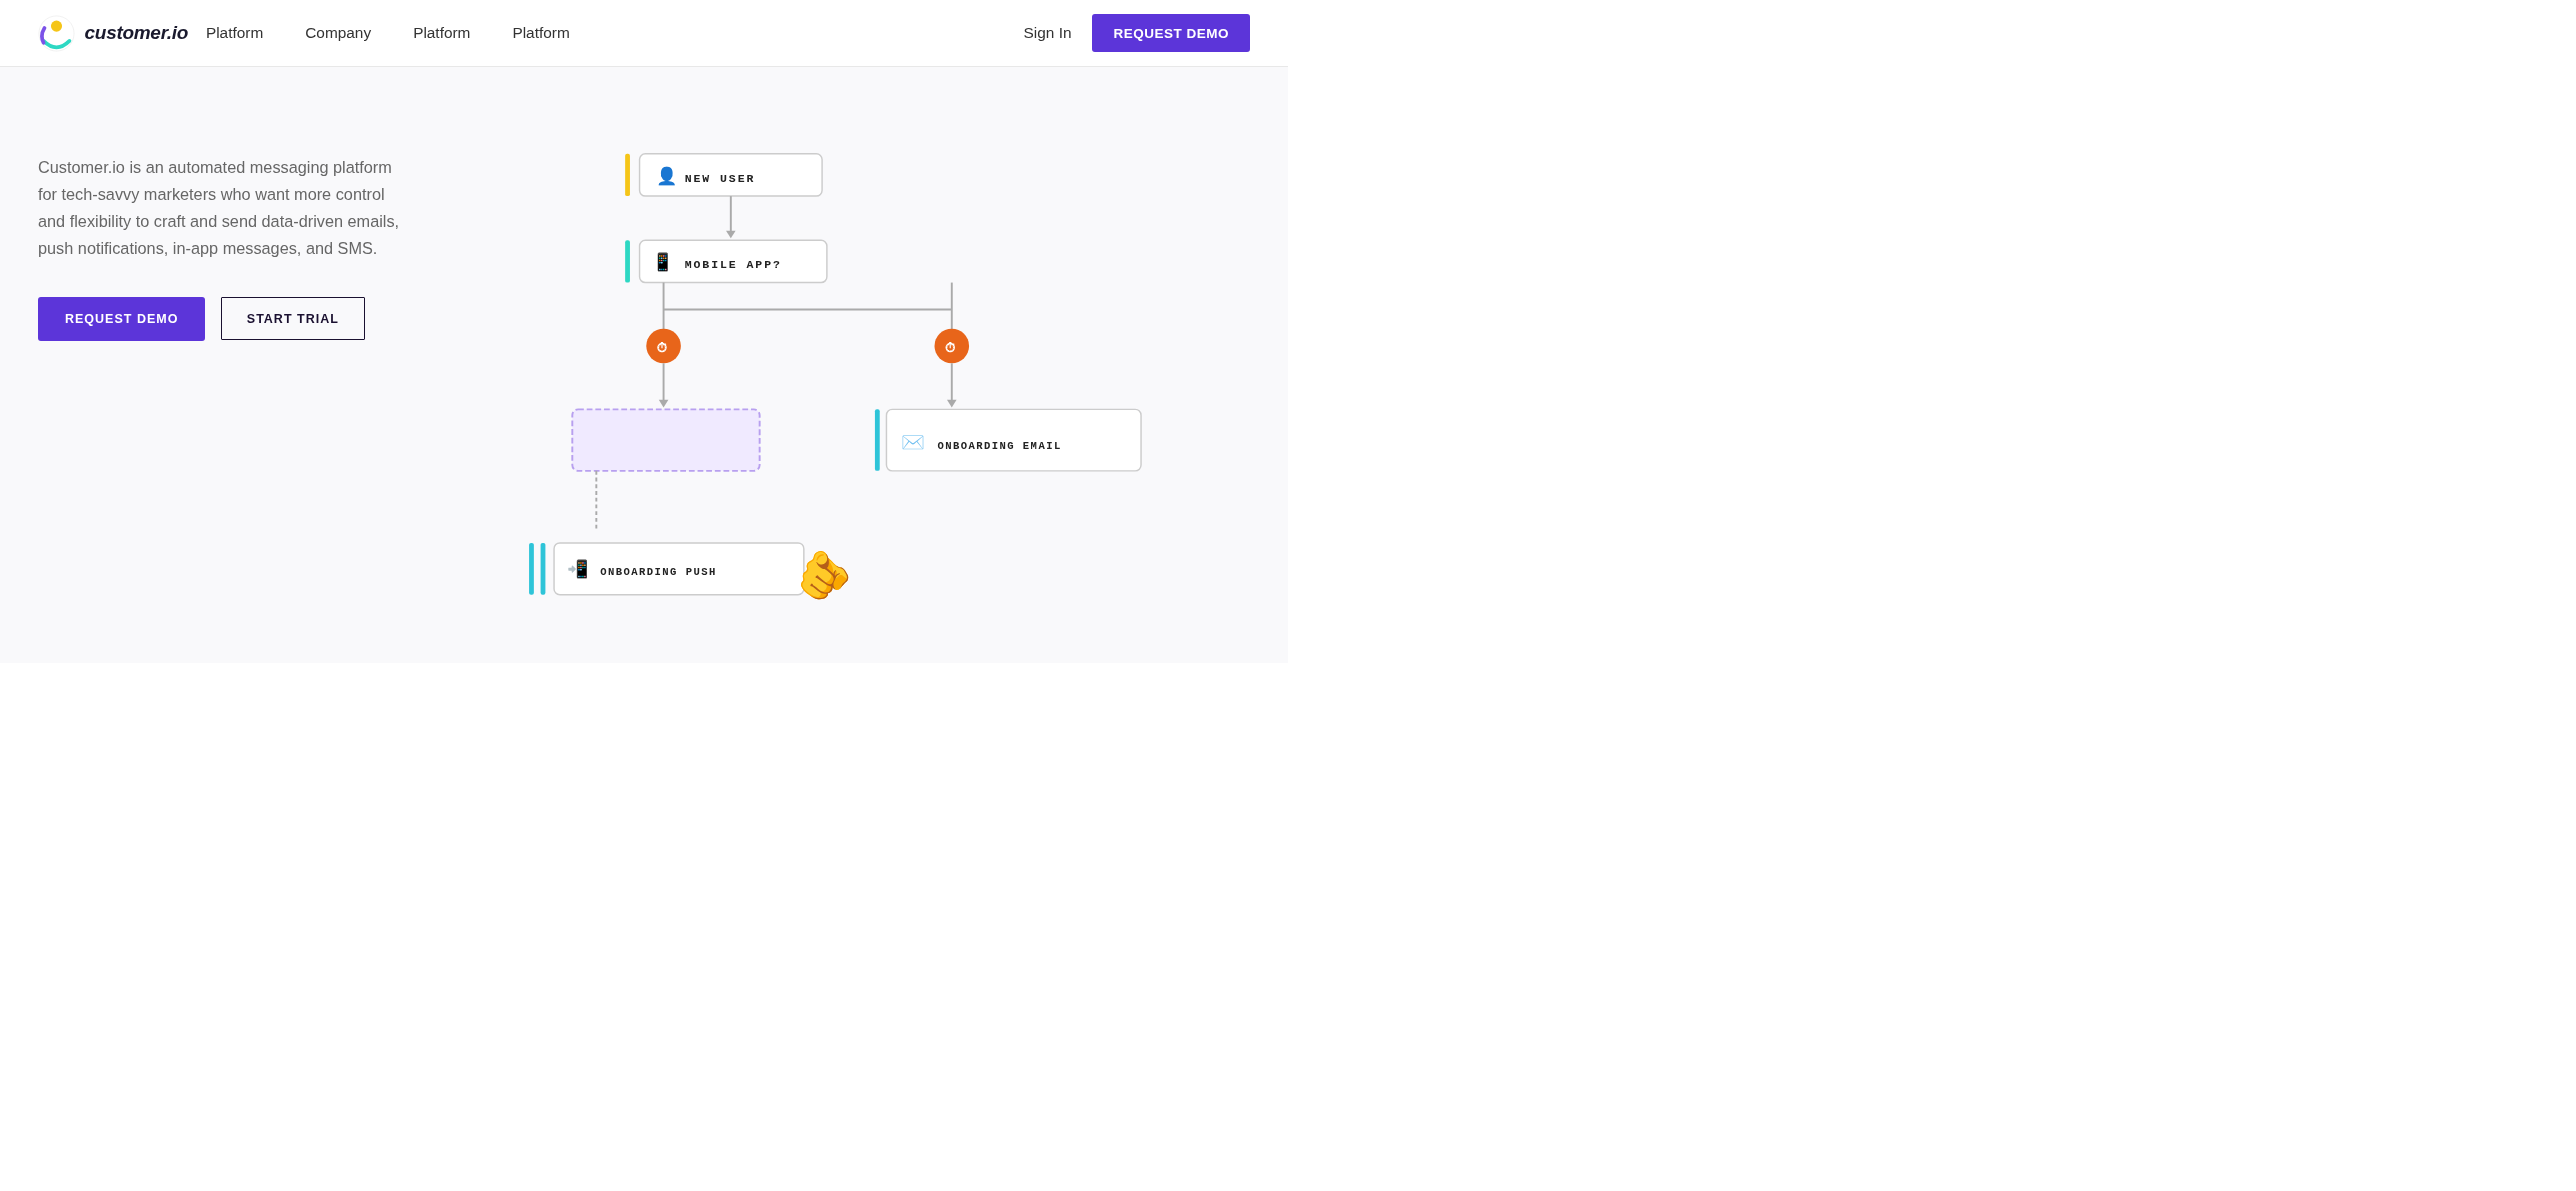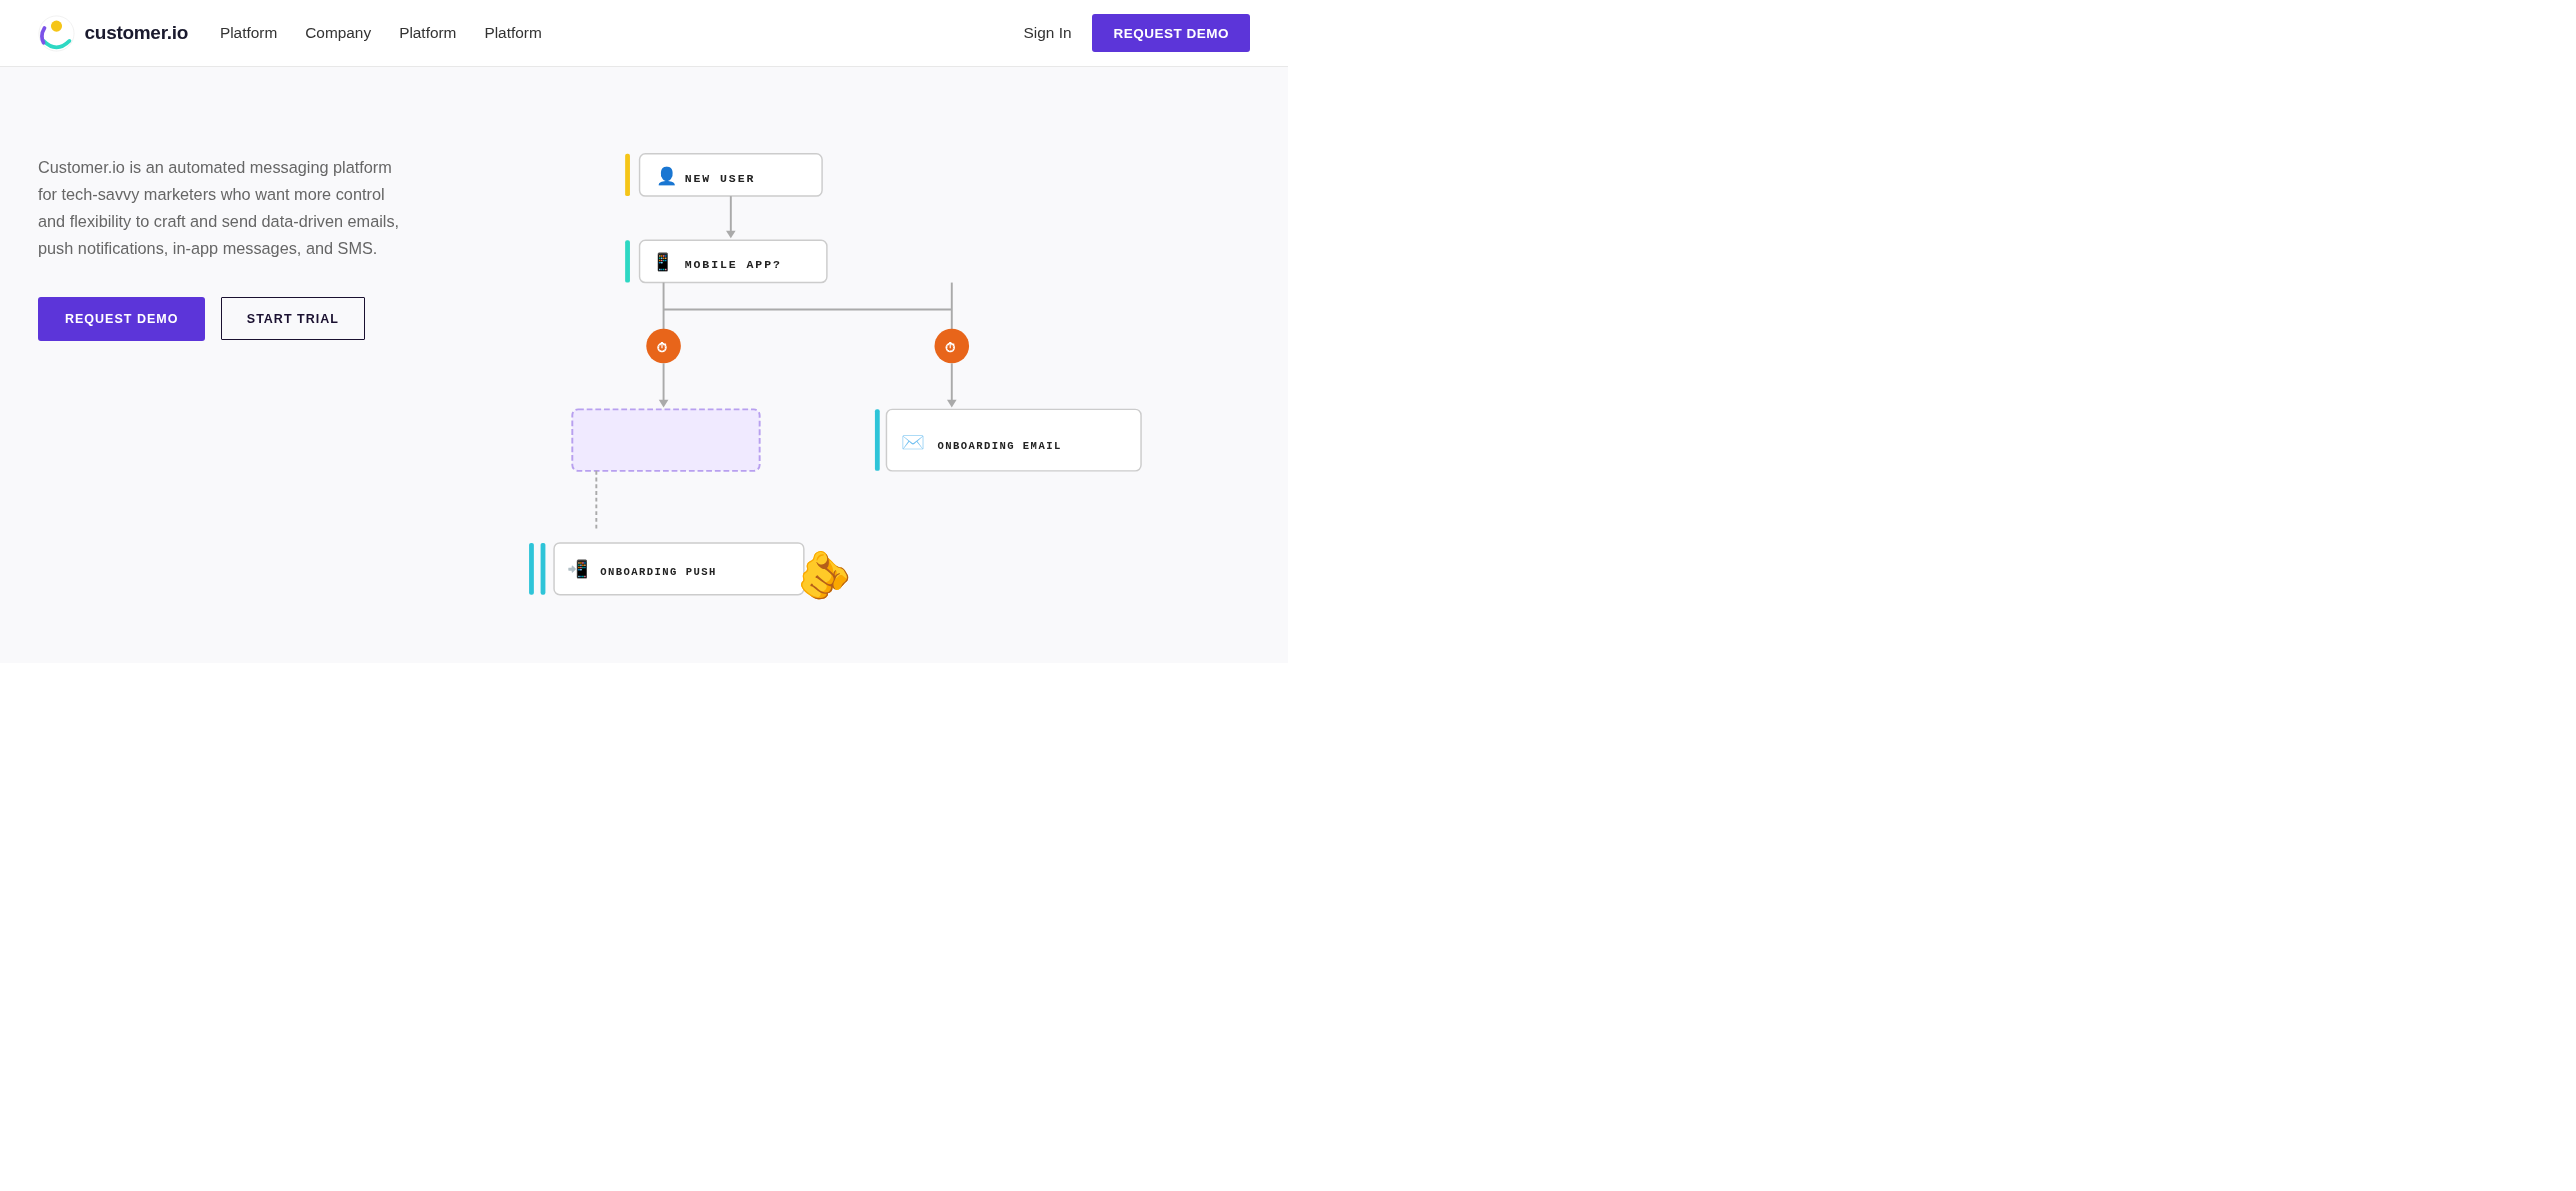--- a/index.html
+++ b/index.html
@@ -18,36 +18,37 @@
       padding: 0 38px;
       height: 67px;
       border-bottom: 1px solid #e8e8e8;
       position: relative;
       z-index: 10;
     }
     .logo-wrap {
       display: flex;
       align-items: center;
       gap: 9.6px;
-      margin-right: 32px;
+      margin-right: 18px;
+      font-style: italic;
     }
     .logo-icon {
       width: 37px;
       height: 37px;
     }
     .logo-text {
       font-size: 19px;
       font-weight: 600;
       color: #1a1a2e;
       letter-spacing: -0.3px;
     }
     .nav-links {
       display: flex;
       align-items: center;
-      gap: 28px;
+      gap: 42px;
       flex: 1;
     }
     .nav-link {
       font-size: 15.4px;
       color: #333;
       cursor: pointer;
       font-weight: 400;
     }
     .nav-right {
       display: flex;

